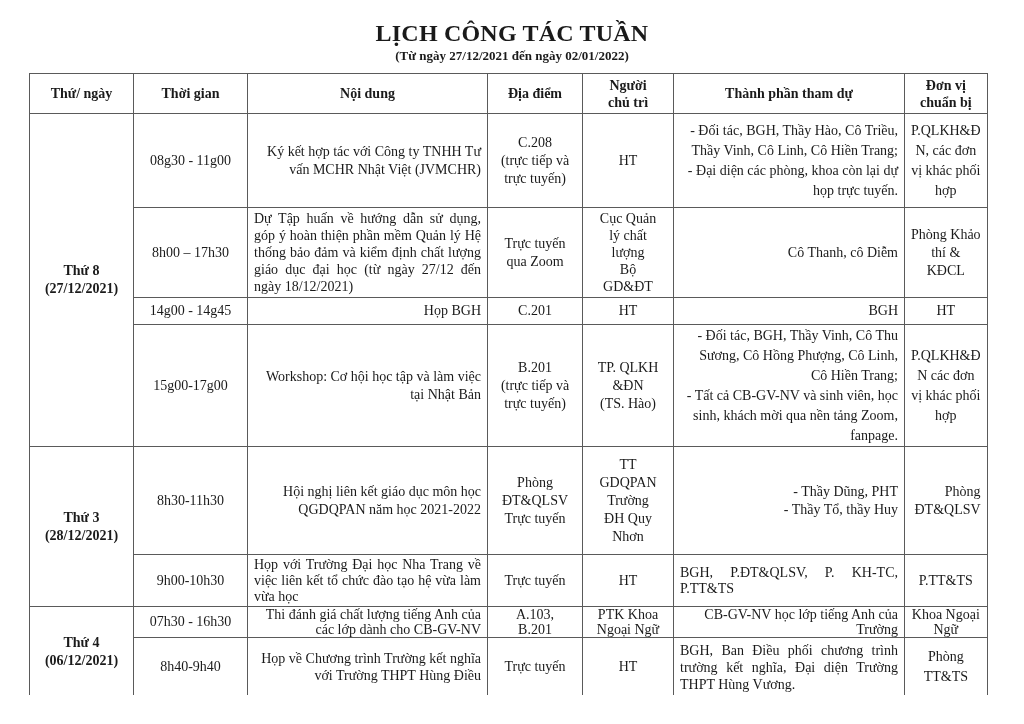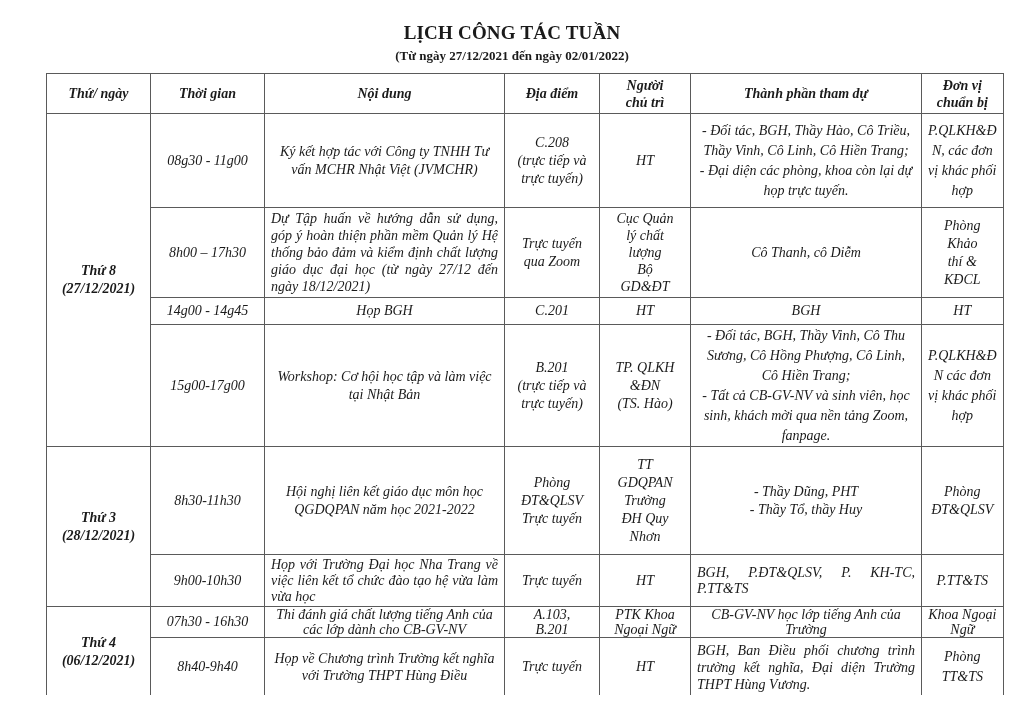--- a/index.html
+++ b/index.html
@@ -17,51 +17,50 @@
   }
   .title-block {
     position: absolute;
     left: 0;
     top: 22px;
     width: 1024px;
     text-align: center;
     font-weight: bold;
   }
   .title-block .t1 {
-    font-size: 19px;
+    font-size: 24px;
     line-height: 22px;
     letter-spacing: 0.2px;
   }
   .title-block .t2 {
     font-size: 13px;
     line-height: 24px;
   }
   table.schedule {
     position: absolute;
-    left: 46px;
+    left: 29px;
     top: 73px;
     border-collapse: collapse;
     table-layout: fixed;
     font-size: 14px;
     line-height: 18px;
-    font-style: italic;
   }
   table.schedule td, table.schedule th {
     border: 1px solid #5a5a5a;
     padding: 0 6px;
     vertical-align: middle;
   }
   table.schedule th {
     font-weight: bold;
     text-align: center;
     font-size: 14px;
     line-height: 17px;
   }
   .c { text-align: center; }
-  .l { text-align: center; }
+  .l { text-align: right; }
   .j { text-align: justify; }
   .day {
     font-weight: bold;
     text-align: center;
   }
   .multiline { white-space: pre-line; }
   .clip-bottom {
     position: absolute;
     left: 0;
     top: 695px;

